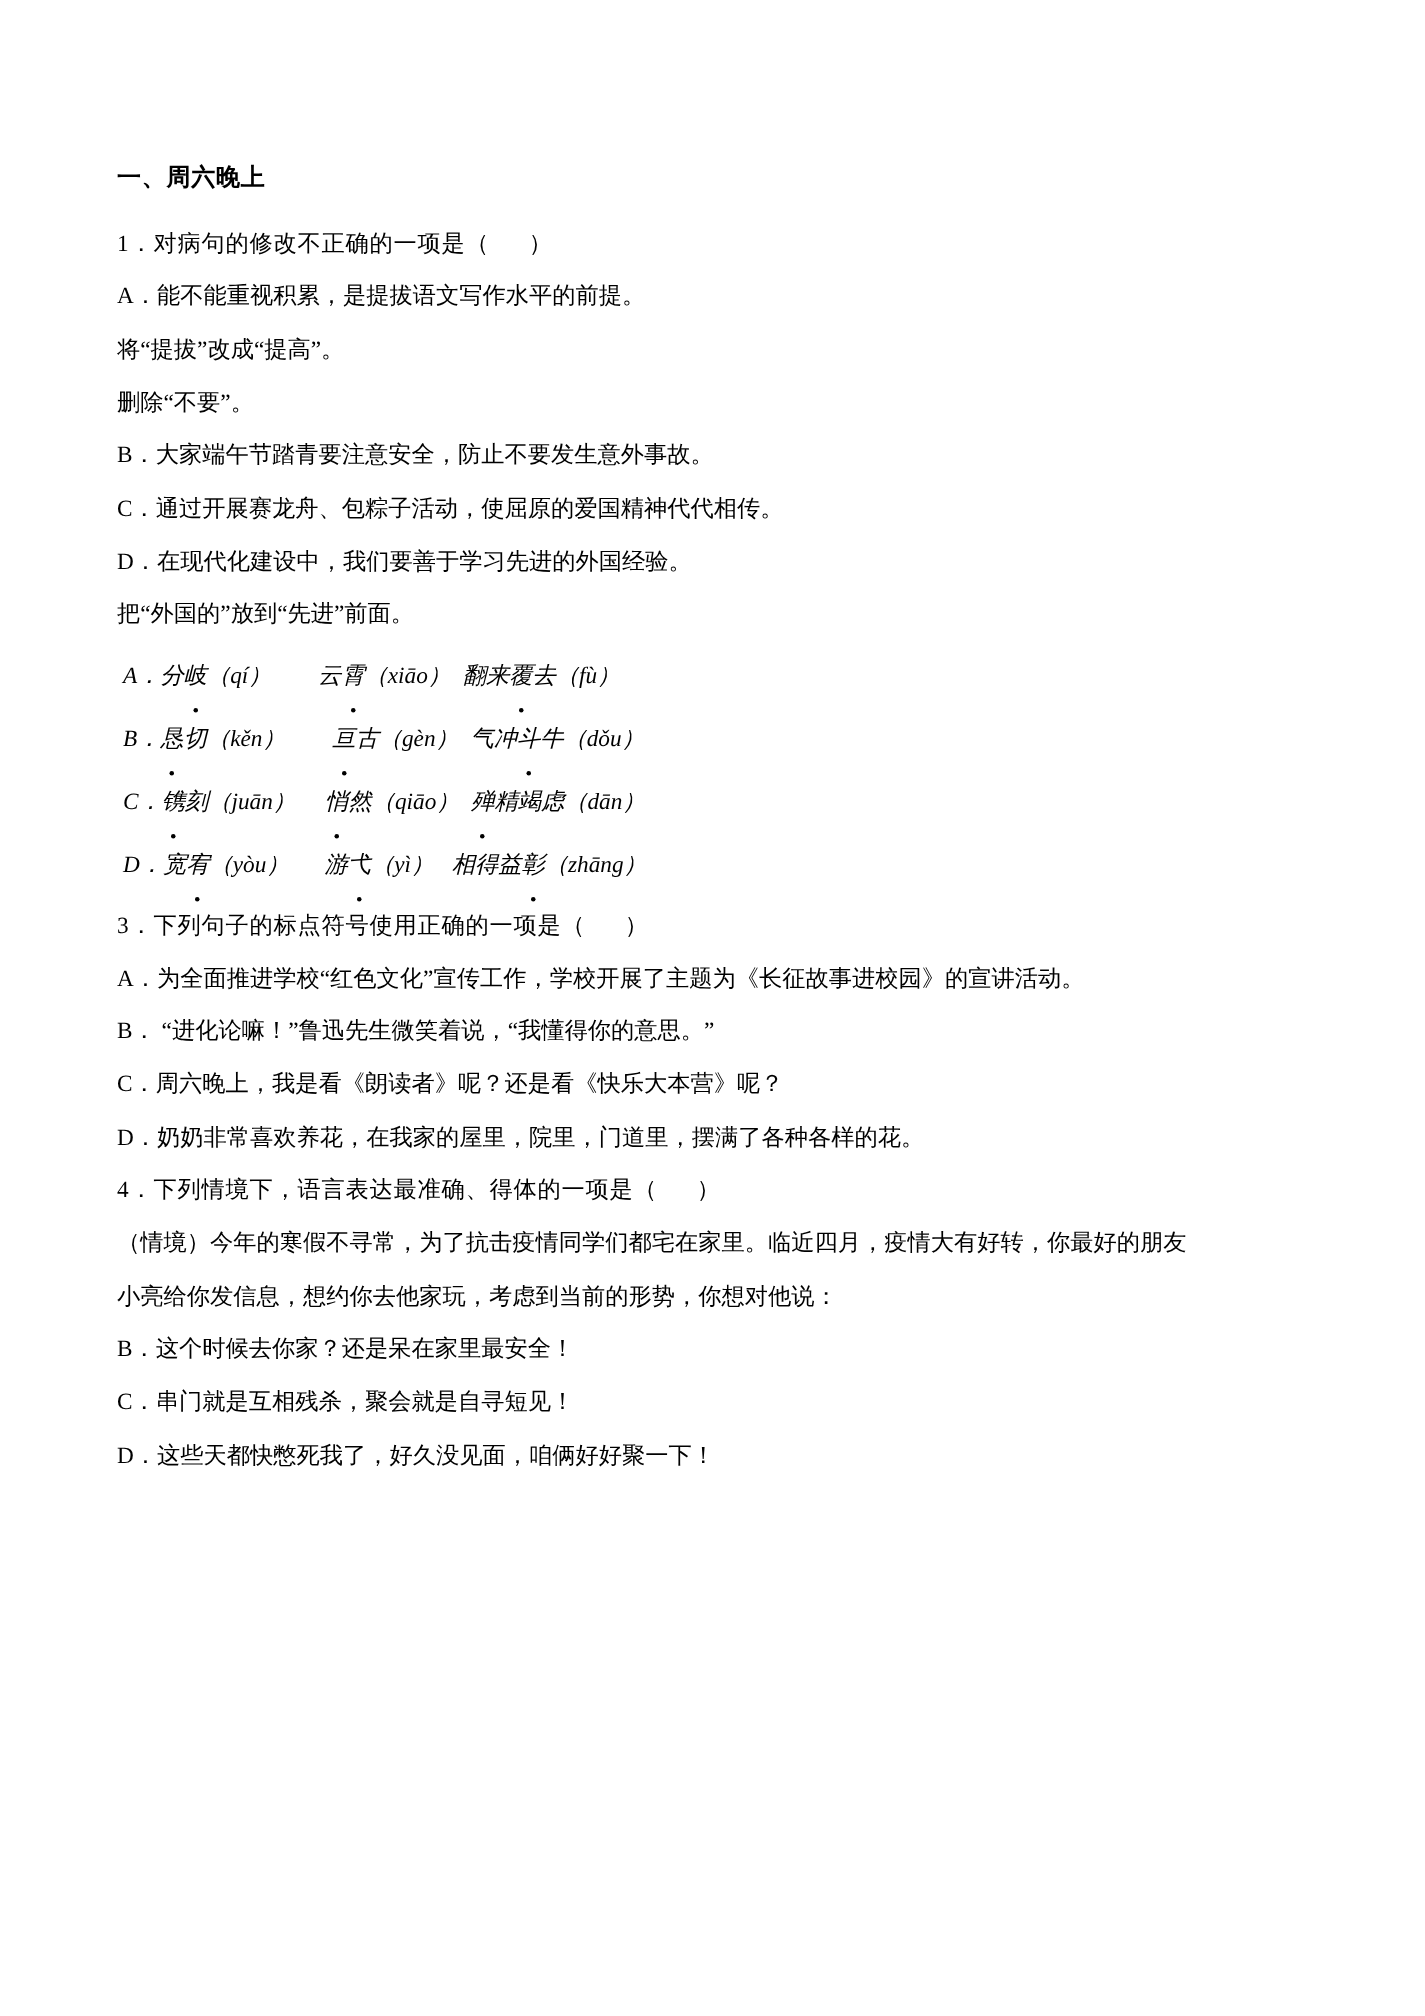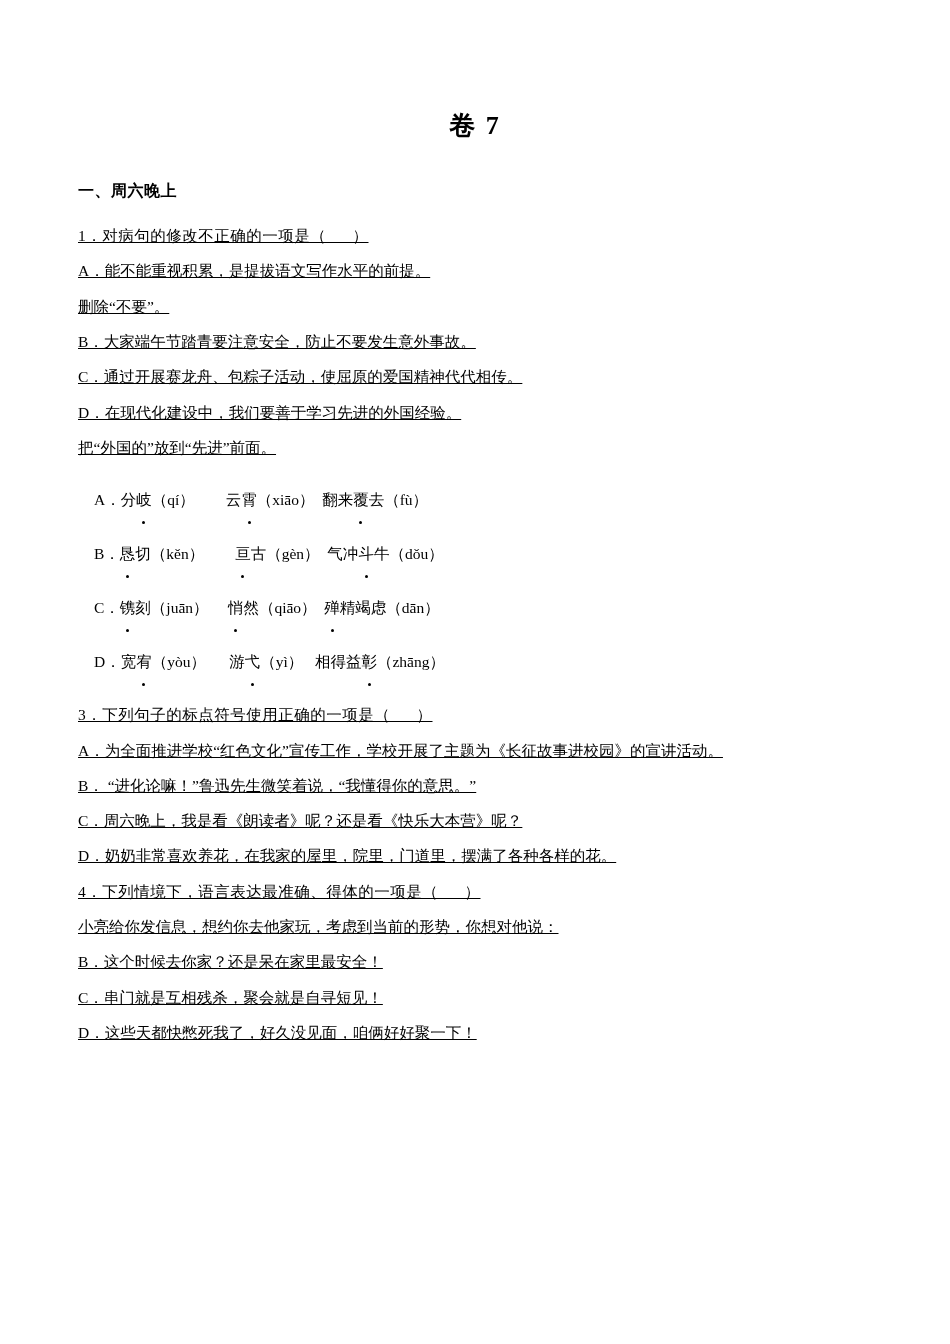--- a/index.html
+++ b/index.html
@@ -32,21 +32,20 @@
     font-size: 16px;
     font-weight: 700;
     margin: 0 0 16px 0;
     letter-spacing: 0.5px;
   }
   .line {
     font-size: 15.5px;
     line-height: 2.28;
     margin: 0;
     white-space: pre-wrap;
-    text-decoration: underline;
   }
   .q-num {
     letter-spacing: 0.5px;
   }
   
   .dot {
     position: relative;
     display: inline-block;
   }
   .dot::after {
@@ -56,36 +55,37 @@
     bottom: -5px;
     width: 3px;
     height: 3px;
     margin-left: -1.5px;
     background: #000;
     border-radius: 50%;
   }
   .pinyin-row {
     font-size: 15.5px;
     line-height: 2.45;
-    margin: 16px;
+    margin: 4px;
     white-space: pre;
+    font-style: italic;
   }
 </style>
 </head>
 <body>
 
 <div class="page">
 
-  <div class="doc-title">卷 7</div>
 
   <div class="section-heading">一、周六晚上</div>
 
   <div>
     <p class="line q-num">1．对病句的修改不正确的一项是（      ）</p>
     <p class="line">A．能不能重视积累，是提拔语文写作水平的前提。</p>
+    <p class="line">将“提拔”改成“提高”。</p>
     <p class="line">删除“不要”。</p>
     <p class="line">B．大家端午节踏青要注意安全，防止不要发生意外事故。</p>
     <p class="line">C．通过开展赛龙舟、包粽子活动，使屈原的爱国精神代代相传。</p>
     <p class="line">D．在现代化建设中，我们要善于学习先进的外国经验。</p>
     <p class="line">把“外国的”放到“先进”前面。</p>
   </div>
 
   <div>
     <p class="pinyin-row">A．分<span class="dot">岐</span>（qí）        云<span class="dot">霄</span>（xiāo）  翻来<span class="dot">覆</span>去（fù）</p>
     <p class="pinyin-row">B．<span class="dot">恳</span>切（kěn）        <span class="dot">亘</span>古（gèn）  气冲<span class="dot">斗</span>牛（dǒu）</p>
@@ -96,19 +96,20 @@
   <div>
     <p class="line q-num">3．下列句子的标点符号使用正确的一项是（      ）</p>
     <p class="line">A．为全面推进学校“红色文化”宣传工作，学校开展了主题为《长征故事进校园》的宣讲活动。</p>
     <p class="line">B． “进化论嘛！”鲁迅先生微笑着说，“我懂得你的意思。”</p>
     <p class="line">C．周六晚上，我是看《朗读者》呢？还是看《快乐大本营》呢？</p>
     <p class="line">D．奶奶非常喜欢养花，在我家的屋里，院里，门道里，摆满了各种各样的花。</p>
   </div>
 
   <div>
     <p class="line q-num">4．下列情境下，语言表达最准确、得体的一项是（      ）</p>
+    <p class="line">（情境）今年的寒假不寻常，为了抗击疫情同学们都宅在家里。临近四月，疫情大有好转，你最好的朋友</p>
     <p class="line">小亮给你发信息，想约你去他家玩，考虑到当前的形势，你想对他说：</p>
     <p class="line">B．这个时候去你家？还是呆在家里最安全！</p>
     <p class="line">C．串门就是互相残杀，聚会就是自寻短见！</p>
     <p class="line">D．这些天都快憋死我了，好久没见面，咱俩好好聚一下！</p>
   </div>
 
 </div>
 
 </body></html>

